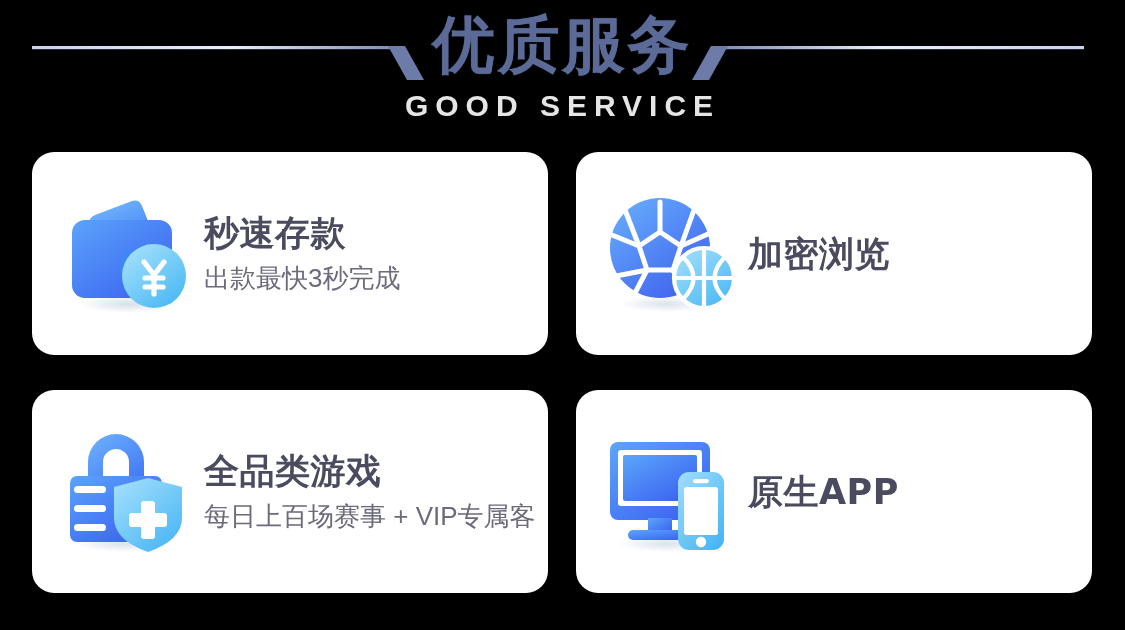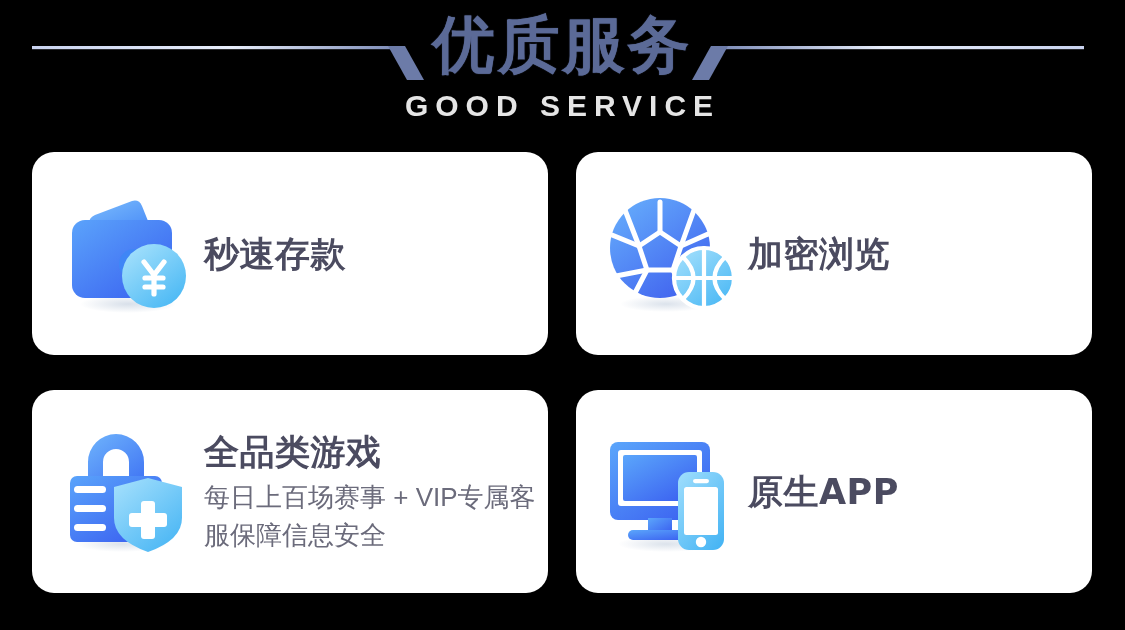--- a/index.html
+++ b/index.html
@@ -186,20 +186,23 @@
           <path d="M84 74 L94 87"></path>
           <path d="M104 74 L94 87"></path>
           <path d="M85 90 H103"></path>
           <path d="M85 99 H103"></path>
           <path d="M94 87 V106"></path>
         </g>
       </svg>
     </div>
     <div class="card-text">
       <div class="card-title">秒速存款</div>
+      <div class="card-desc">
+        <span class="ln">出款最快3秒完成</span>
+      </div>
     </div>
   </div>
 
   <div class="card">
     <div class="card-icon">
       <svg width="132" height="132" viewBox="0 0 132 132">
         <defs>
           <linearGradient id="ball-g" x1="0.1" y1="0" x2="0.85" y2="1">
             <stop offset="0" stop-color="#66aefc"></stop>
             <stop offset="1" stop-color="#3f5fee"></stop>
@@ -276,21 +279,20 @@
         <g fill="#ffffff">
           <rect x="81" y="75" width="14" height="38" rx="3"></rect>
           <rect x="69" y="87" width="38" height="14" rx="3"></rect>
         </g>
       </svg>
     </div>
     <div class="card-text">
       <div class="card-title">全品类游戏</div>
       <div class="card-desc">
         <span class="ln">每日上百场赛事 + VIP专属客</span>
-        <span class="ln">服保障信息安全</span>
       </div>
     </div>
   </div>
 
   <div class="card">
     <div class="card-icon">
       <svg width="132" height="132" viewBox="0 0 132 132">
         <defs>
           <linearGradient id="mon-g" x1="0" y1="0" x2="0.9" y2="1">
             <stop offset="0" stop-color="#5ba6fb"></stop>

